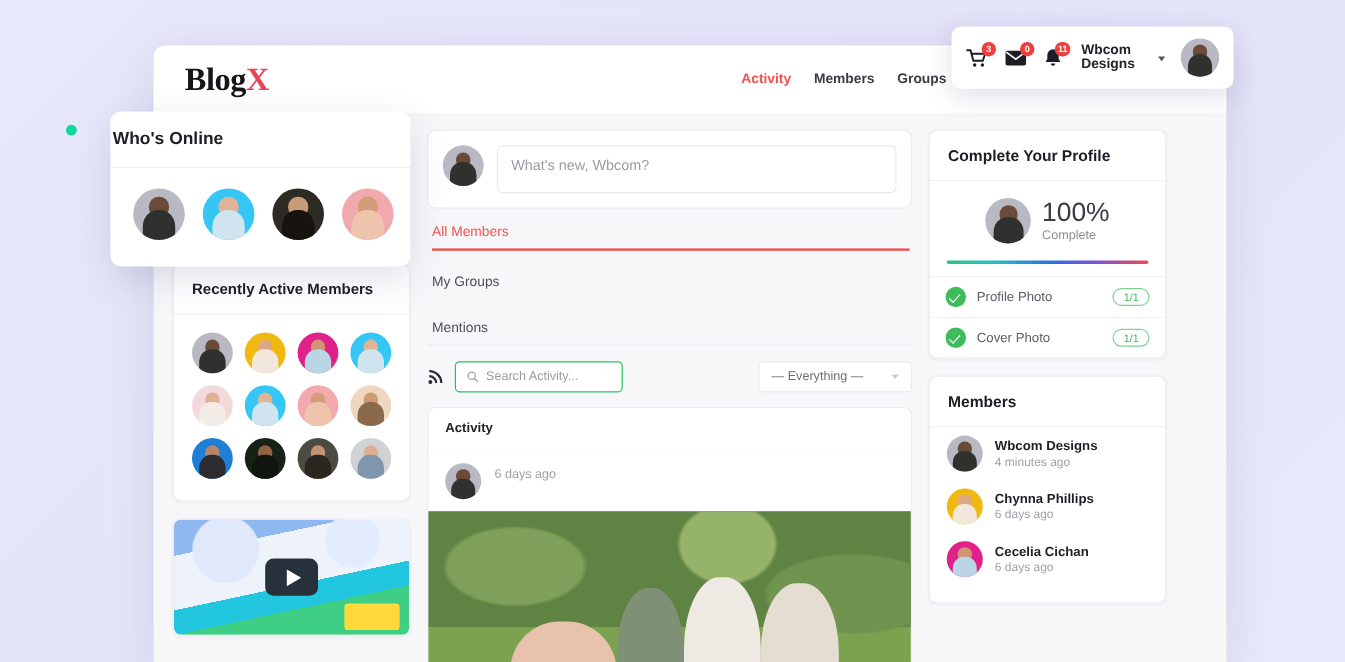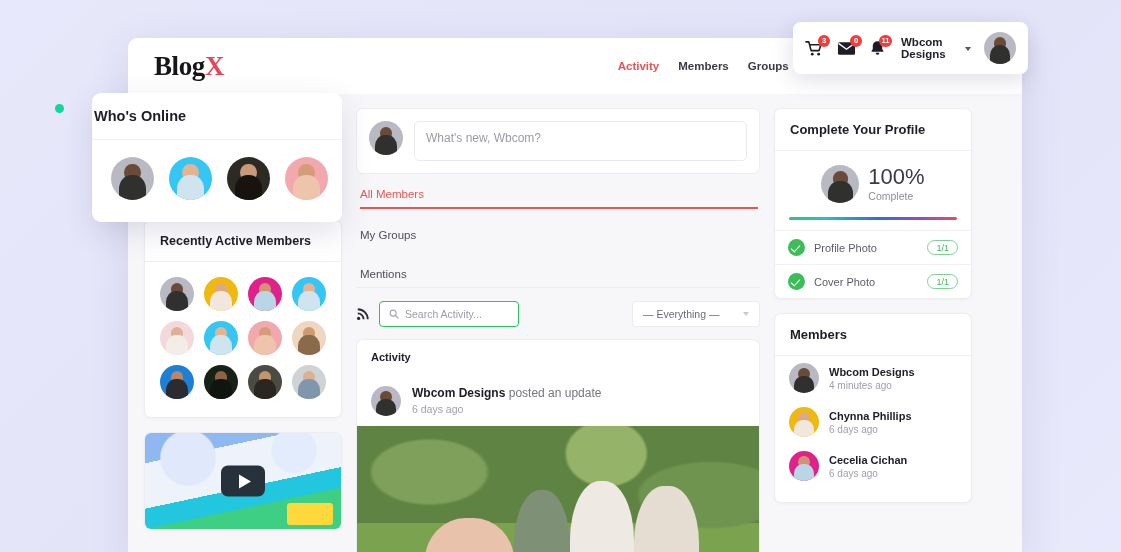--- a/index.html
+++ b/index.html
@@ -370,24 +370,20 @@
             <span>— Everything —</span>
             <span class="chev-sm"></span>
           </div>
         </div>
 
         <div class="activity-head">Activity</div>
         <div class="activity-item">
           <div class="act-meta">
             <div class="av a1"></div>
             <div>
-              <div class="act-name">
-                <b>Wbcom Designs</b>
-                <span>posted an update</span>
-              </div>
               <div class="act-time">6 days ago</div>
             </div>
           </div>
           <div class="act-photo">
             <div class="blanket"></div>
             <div class="p p1"></div>
             <div class="p p2"></div>
             <div class="p p3"></div>
             <div class="p p4"></div>
             <div class="basket"></div>

